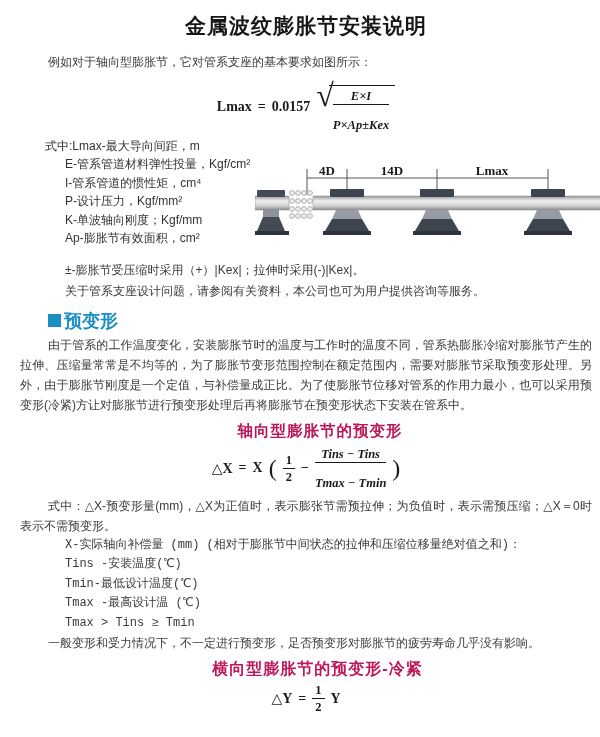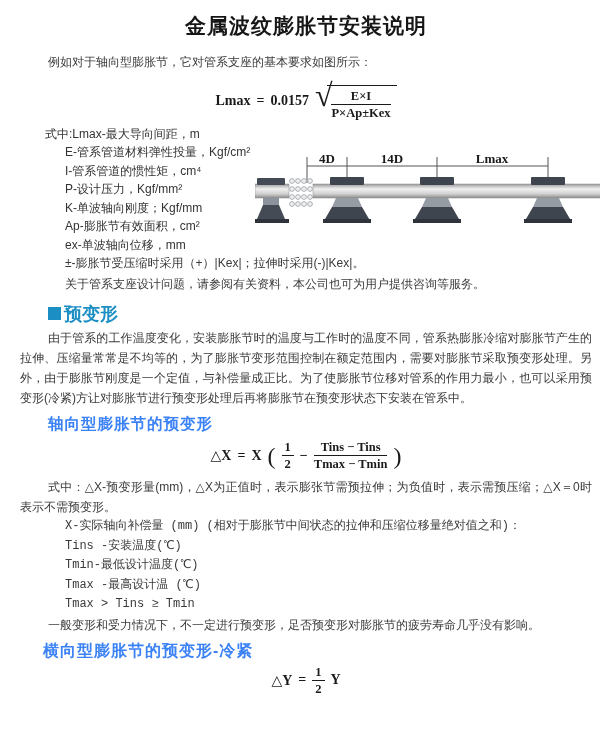--- a/index.html
+++ b/index.html
@@ -23,40 +23,40 @@
   .sec-head .sec-head-inline{font-size:18px;}
   
   .formula{
     display:flex;justify-content:center;align-items:center;gap:6px;
     font-family:"Liberation Serif","DejaVu Serif",serif;
     font-weight:bold;color:#1a1a1a;font-size:14px;
   }
   .f1{margin:9px 0 5px 0;}
   .f2{margin:7px 0 6px 0;}
   .f3{margin:5px 0 2px 0;}
-  .it{}
+  .it{font-style:italic;gap:12px;}
   .sqrt{display:inline-flex;align-items:flex-start;}
   .rad{font-size:32px;font-weight:400;line-height:26px;}
   .under{border-top:1.5px solid #1a1a1a;margin-left:-5px;margin-top:3px;padding:3px 6px 0 4px;}
   .frac{display:inline-flex;flex-direction:column;text-align:center;font-size:12.5px;line-height:14px;vertical-align:middle;}
   .frac .fnum{border-bottom:1px solid #1a1a1a;padding:0 3px 1px 3px;}
   .frac .fden{padding-top:1px;}
   .paren{font-size:24px;font-weight:400;line-height:1;}
   
   .defs-row{display:flex;margin-top:2px;}
   .defs-col{width:235px;flex-shrink:0;white-space:nowrap;}
   .def-line{line-height:18.5px;color:#333;margin-left:45px;}
   .def-line.first{margin-left:25px;}
   .diagram-col{width:355px;flex-shrink:0;margin-top:26px;}
   .hang{line-height:19px;margin:0 0 0 45px;}
   .note{line-height:19px;margin:2px 0 0 45px;}
   .body-par{line-height:20px;text-align:justify;text-indent:28px;margin:0;}
   .sub-head{
-    margin:6px 0 1px 28px;font-size:15.5px;font-weight:bold;color:#3b82f6;
-    letter-spacing:1px;line-height:19px;
+    margin:6px 0 1px 28px;font-size:15.5px;font-weight:bold;color:#be185d;
+    letter-spacing:1px;line-height:19px;text-align:center;
   }
   .sub-head.lateral{margin-left:23px;font-size:16px;}
   .item-line{line-height:19.5px;margin-left:45px;font-family:Liberation Mono, monospace;}
   .closing{line-height:20px;text-indent:28px;margin:0;}
   svg text{font-family:"Liberation Serif","DejaVu Serif",serif;font-weight:bold;}
 </style>
 </head>
 <body>
 
 <div class="page">
@@ -81,21 +81,20 @@
   </div>
 
   <div class="defs-row">
     <div class="defs-col">
       <div class="def-line first">式中:Lmax-最大导向间距，m</div>
       <div class="def-line">E-管系管道材料弹性投量，Kgf/cm²</div>
       <div class="def-line">I-管系管道的惯性矩，cm⁴</div>
       <div class="def-line">P-设计压力，Kgf/mm²</div>
       <div class="def-line">K-单波轴向刚度；Kgf/mm</div>
       <div class="def-line">Ap-膨胀节有效面积，cm²</div>
-      <div class="def-line">ex-单波轴向位移，mm</div>
     </div>
     <div class="diagram-col">
       <svg width="355" height="95" viewBox="0 0 355 95">
         <defs>
           <linearGradient id="pg" x1="0" y1="0" x2="0" y2="1">
             <stop offset="0" stop-color="#9a9a9a"></stop>
             <stop offset="0.35" stop-color="#f0f0f0"></stop>
             <stop offset="0.7" stop-color="#d2d2d2"></stop>
             <stop offset="1" stop-color="#8d8d8d"></stop>
           </linearGradient>

